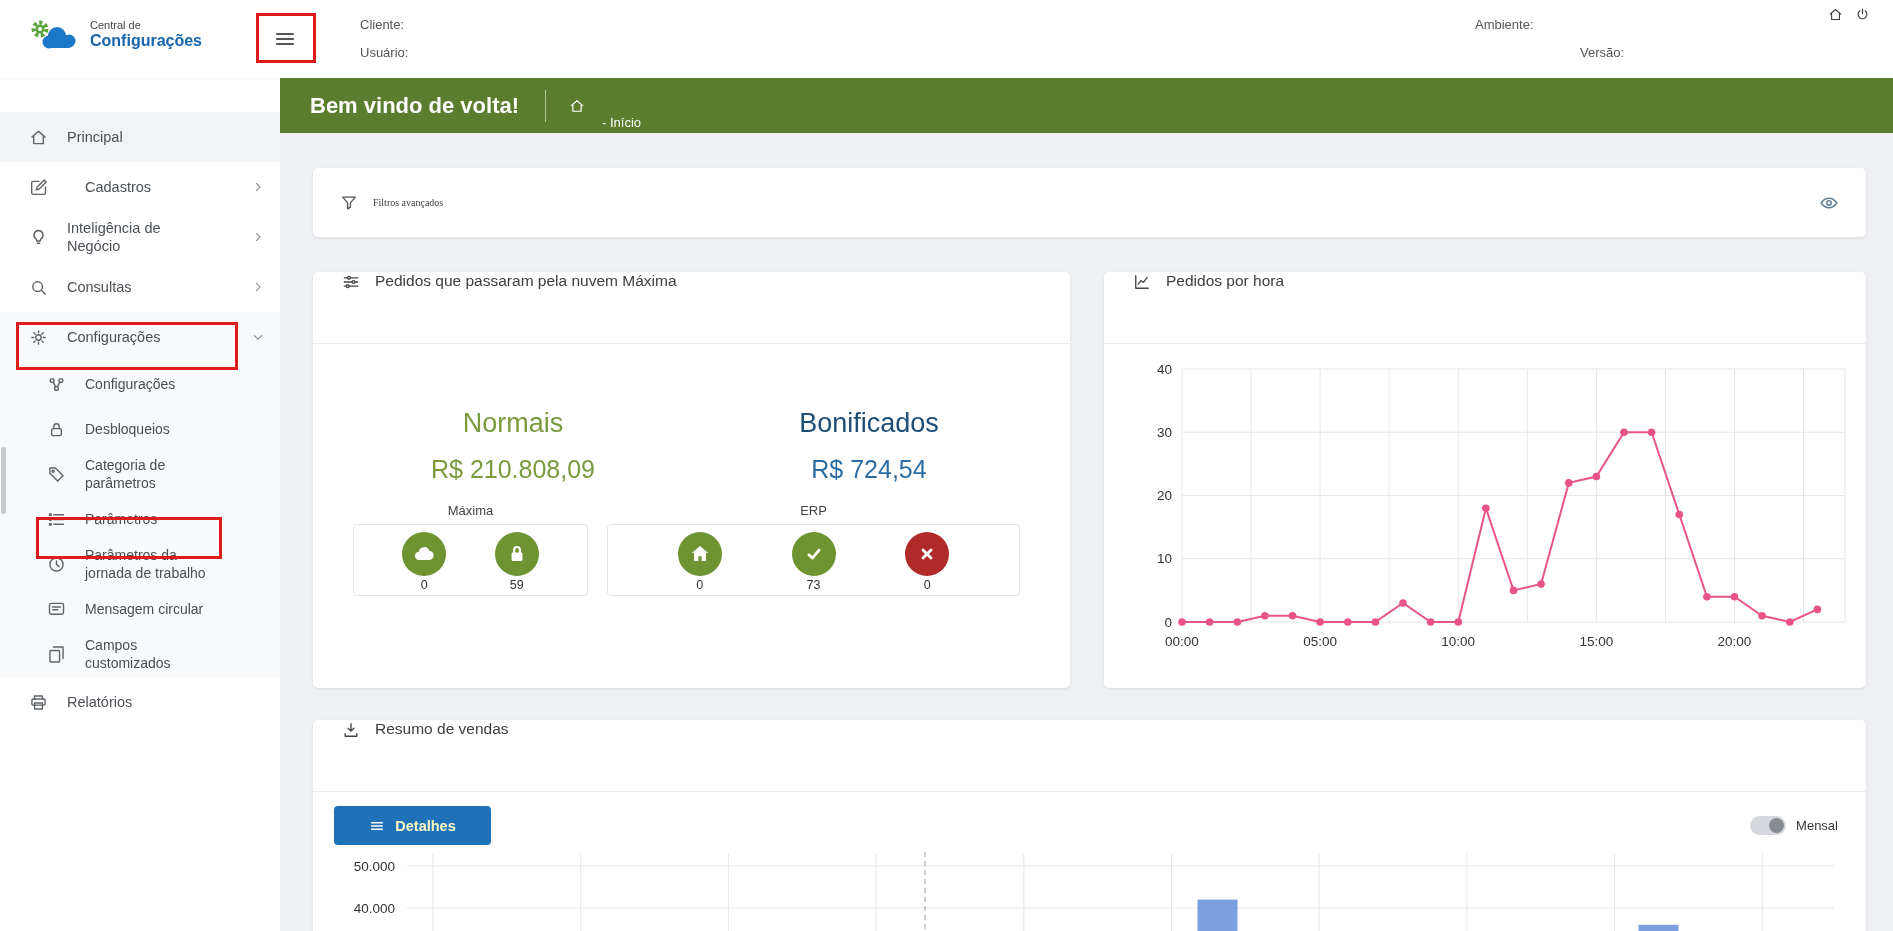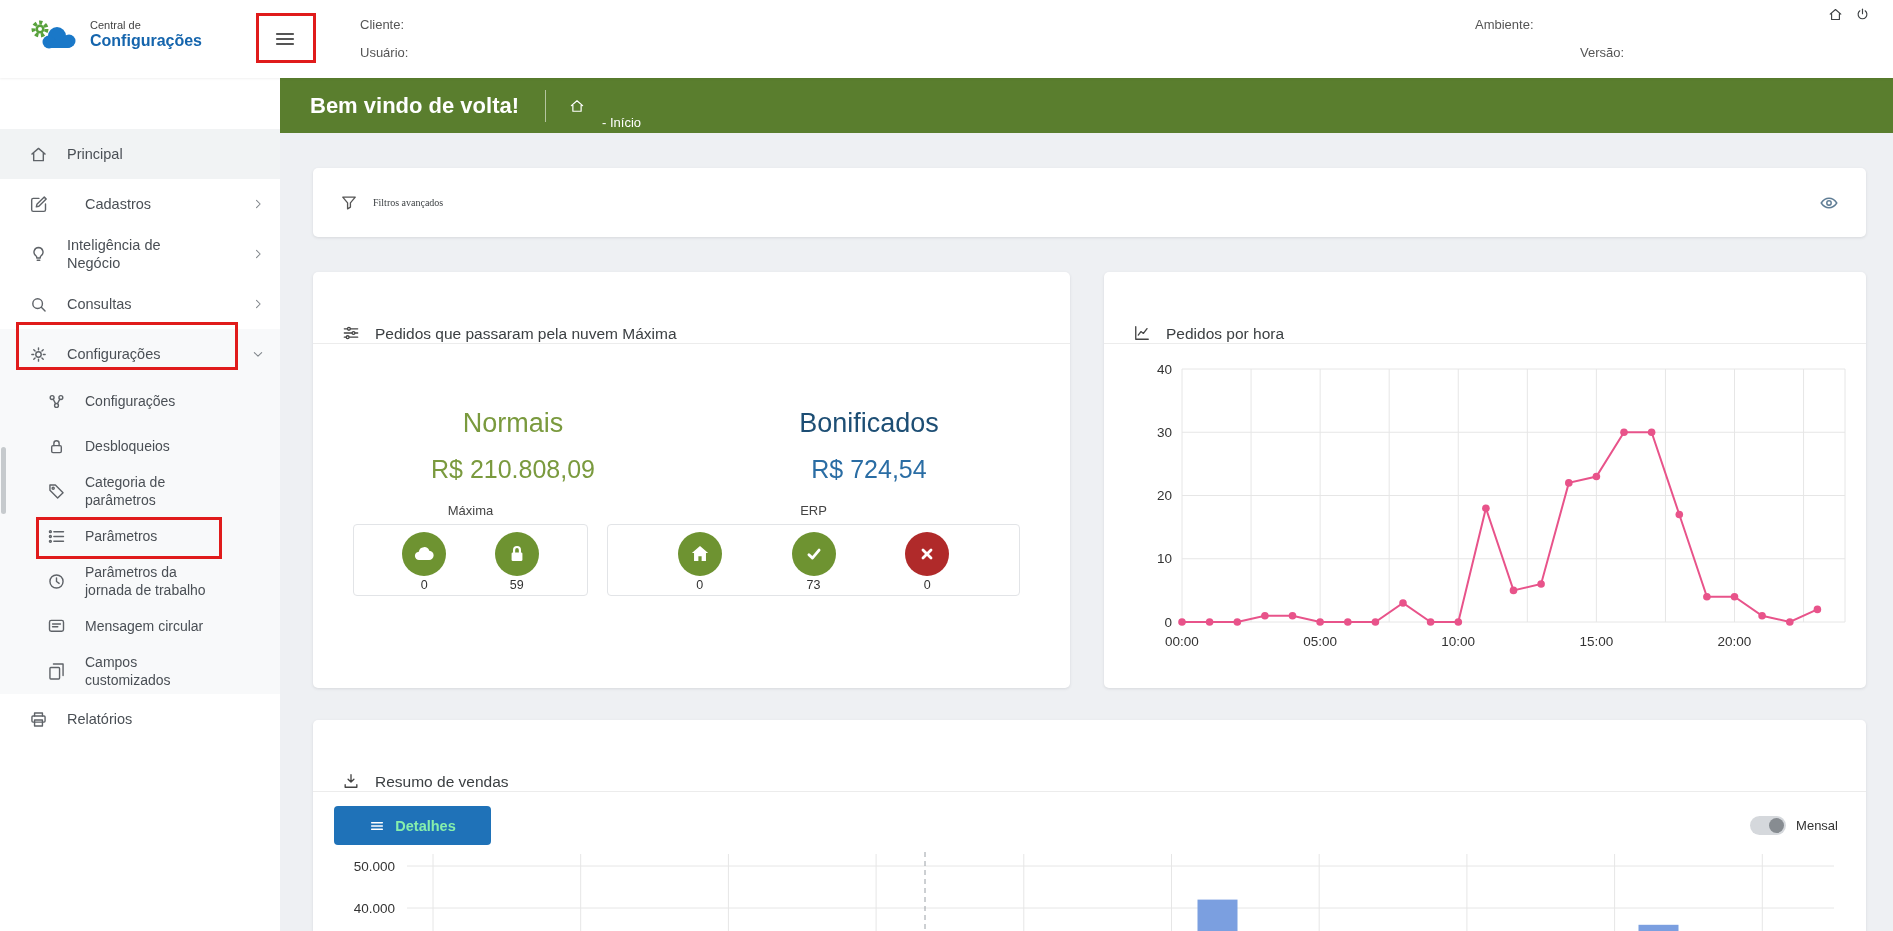--- a/index.html
+++ b/index.html
@@ -30,37 +30,37 @@
   
   .sidebar { position:absolute; left:0; top:78px; bottom:0; width:280px; background:#fff; z-index:4; }
   .menu { position:absolute; top:34px; left:0; right:0; }
   .mi { display:flex; align-items:center; gap:18px; padding:4px 14px 4px 28px; font-size:14.5px;
         color:#4a4f55; cursor:pointer; }
   .mi .micon { width:21px; height:21px; flex:none; color:#5f6368; }
   .mi .lbl { line-height:1.25; max-width:150px; }
   .mi.sub { padding-left:46px; font-size:14px; }
   .mi.sub .lbl { max-width:140px; }
   .mi .chev { margin-left:auto; width:16px; height:16px; color:#80868b; display:flex; }
-  .mi.active-bg { background:#f1f3f4;margin-top:17px; }
+  .mi.active-bg { background:#f1f3f4; }
   .group-bg { background:#f8f9fa; }
   .side-scroll-thumb { position:absolute; left:1px; top:369px; width:5px; height:67px;
         background:#c6cacd; border-radius:3px; z-index:6; }
 
   
   .banner { position:absolute; left:280px; top:78px; width:1613px; height:55px;
             background:var(--banner,#5a7e2e); color:#fff; display:flex; align-items:center; z-index:3; }
   .banner .welcome { font-size:22px; font-weight:bold; margin-left:30px; }
   .banner .vline { width:1px; height:32px; background:rgba(255,255,255,.55); margin-left:26px; }
   .banner .bhome { margin-left:22px; color:#fff; cursor:pointer; }
   .banner .crumb { font-size:13px; margin-left:16px;margin-top:34px; }
 
   
   .content { position:absolute; left:280px; top:133px; width:1613px; bottom:0; overflow:hidden; }
   .card { position:absolute; background:#fff; border-radius:5px; box-shadow:0 1px 3px rgba(60,64,67,.13); }
-  .card-header { display:flex; align-items:flex-end; gap:14px; height:72px; padding:0 28px;
+  .card-header { display:flex; align-items:flex-start; gap:14px; height:72px; padding:0 28px;
                  border-bottom:1px solid #ececec; font-size:15.5px; color:#3c4043; }
   .card-header .iconslot { color:#444; }
 
   #card-filters { left:33px; top:35px; width:1553px; height:69px; }
   .filters-inner { display:flex; align-items:center; height:100%; padding:0 26px; gap:14px;
                    font-size:10px; cursor:pointer;font-family:Liberation Serif, serif; }
   .eye-btn { margin-left:auto; width:22px; height:22px; color:#5f7d95; cursor:pointer; }
 
   #card-orders { left:33px; top:139px; width:757px; height:416px; }
   .group-val { position:absolute; width:400px; text-align:center; }
@@ -77,21 +77,21 @@
   .stat { display:flex; flex-direction:column; align-items:center; gap:2px; }
   .stat-circle { width:44px; height:44px; border-radius:50%; display:flex; align-items:center; justify-content:center; }
   .stat-circle svg { width:26px; height:26px; color:#fff; }
   .stat-count { font-size:12.5px; color:#333; }
 
   #card-hourly { left:824px; top:139px; width:762px; height:416px; }
   #hourly-chart { position:absolute; left:0; top:72px; width:762px; height:344px; }
 
   #card-sales { left:33px; top:587px; width:1553px; height:480px; }
   .details-btn { position:absolute; left:21px; top:86px; width:157px; height:39px;
-                 background:var(--accent,#1f72b8); color:#86efac; border:none; border-radius:4px;
+                 background:var(--accent,#1f72b8); color:#fef9c3; border:none; border-radius:4px;
                  font-size:14.5px; font-weight:bold; font-family:inherit;
                  display:flex; align-items:center; justify-content:center; gap:10px; cursor:pointer; }
   .details-btn .iconslot { color:#fff; }
   .toggle-row { position:absolute; right:28px; top:96px; display:flex; align-items:center; gap:10px; }
   .toggle { width:36px; height:19px; border-radius:10px; background:#d5d8dc; position:relative; cursor:pointer; }
   .toggle-knob { position:absolute; right:2px; top:2px; width:15px; height:15px; border-radius:50%; background:#878c91; }
   .toggle-label { font-size:13px; color:#333; }
   #sales-chart { position:absolute; left:24px; top:126px; width:1505px; height:340px; }
 
   

